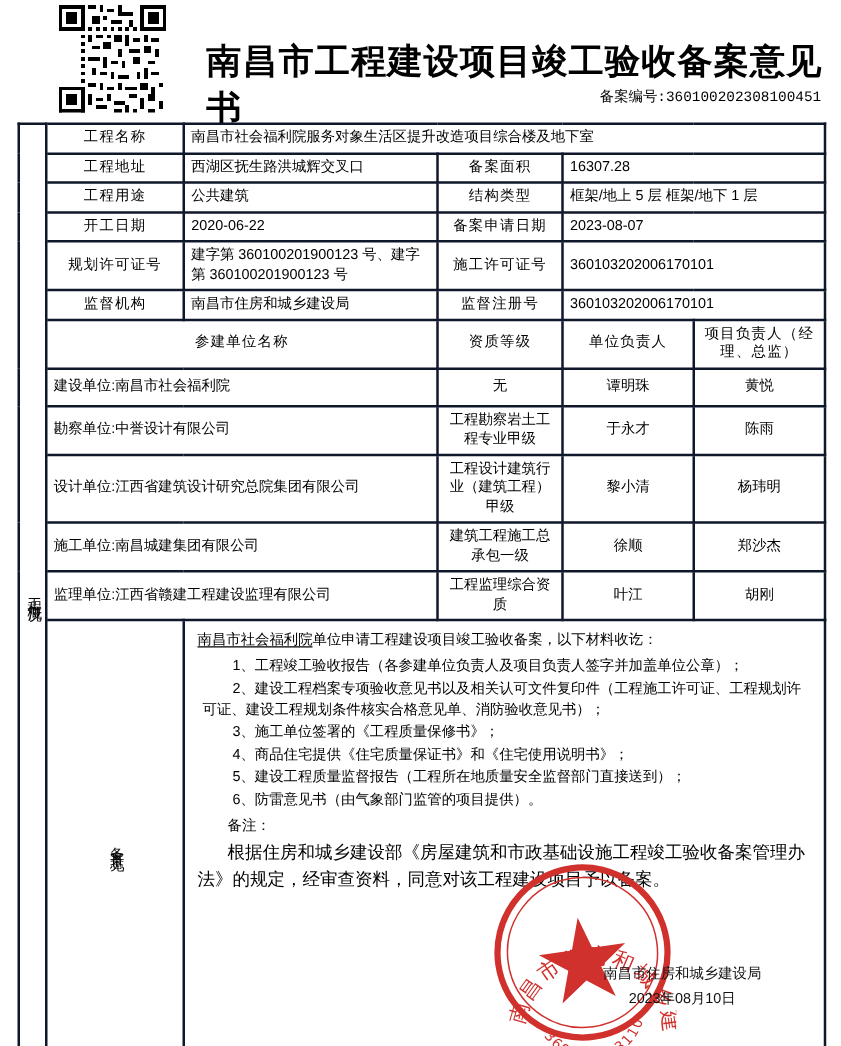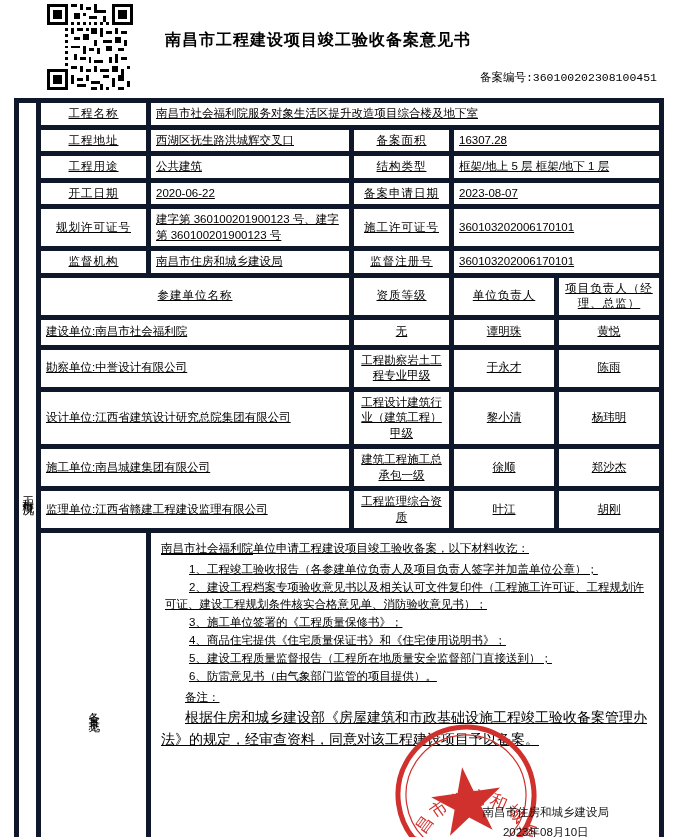--- a/index.html
+++ b/index.html
@@ -24,21 +24,21 @@
   .qr {
     position: absolute;
     left: 47px; top: 4px;
     width: 86px; height: 86px;
     background-color: #fff;
   }
   .qr svg { display: block; }
   .doc-title {
     position: absolute;
     left: 165px; top: 30px;
-    font-size: 16px;
+    font-size: 28px;
     font-weight: bold;
     letter-spacing: 1px;
     color: #000;
     font-family: "DejaVu Sans", sans-serif;
   }
   .doc-number {
     position: absolute;
     right: 16px; top: 70px;
     font-size: 11.5px;
     color: #000;
@@ -47,27 +47,26 @@
 
   
   table.main {
     position: absolute;
     left: 14px; top: 98px;
     width: 645px;
     border-collapse: collapse;
     table-layout: fixed;
   }
   table.main td {
-    border: 5px solid #0f172a;
+    border: 2px solid #0f172a;
     font-size: 11.5px;
     padding: 3px 5px;
     vertical-align: middle;
     line-height: 1.35;
     color: #000;
-    text-decoration: underline;
   }
   .side-label {
     width: 22px;
     text-align: center;
     font-size: 12px;
     letter-spacing: 2px;
     padding: 2px !important;
   }
   .vert {
     writing-mode: vertical-rl;

